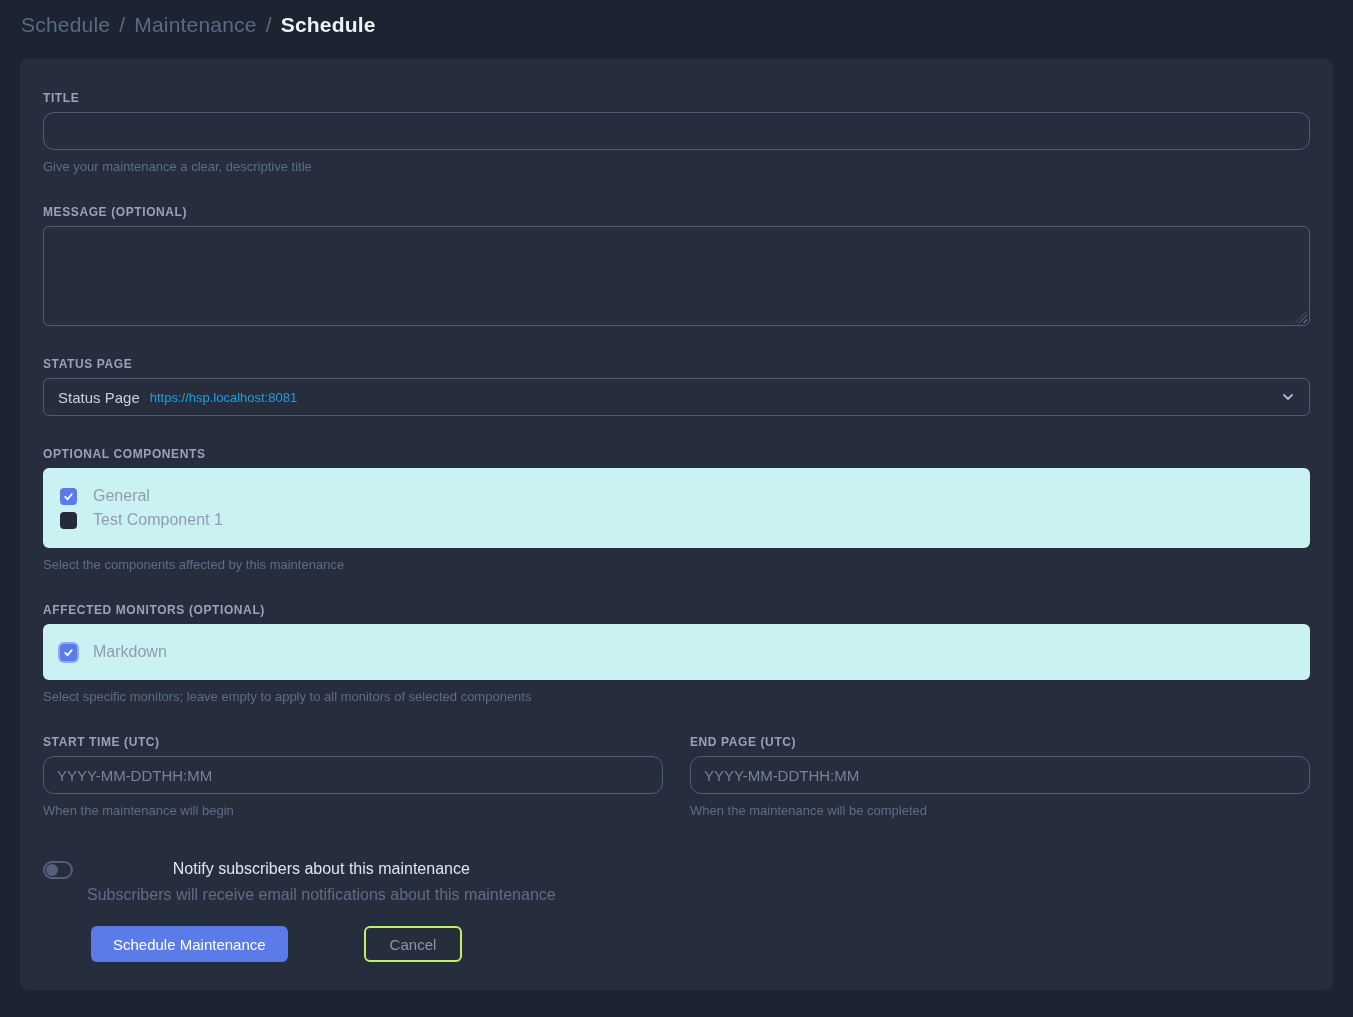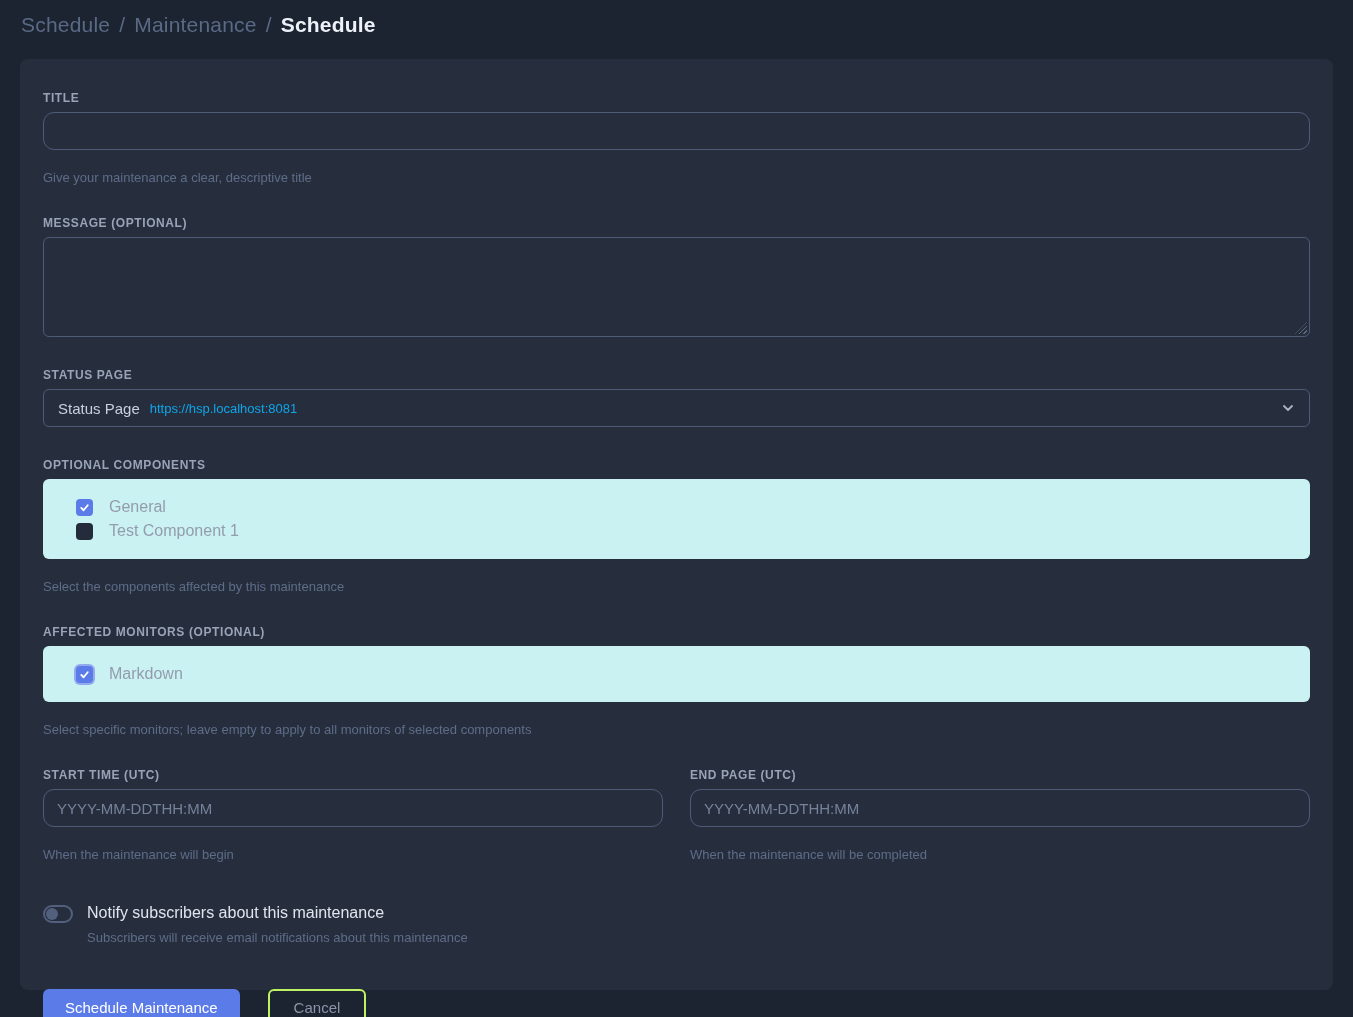--- a/index.html
+++ b/index.html
@@ -50,21 +50,21 @@
   .field-label{
     font-size:12px;
     font-weight:700;
     letter-spacing:.6px;
     color:var(--label);
     margin-bottom:7px;
   }
   .helper{
     font-size:13px;
     color:var(--helper);
-    margin-top:20px;
+    margin-top:9px;
   }
   input[type=text], textarea, .select{
     width:100%;
     background:transparent;
     border:1px solid var(--border);
     border-radius:6px;
     color:var(--text);
     font-family:"Liberation Sans", sans-serif;
     font-size:15px;
     outline:none;
@@ -95,21 +95,21 @@
     padding:0 14px;
     cursor:pointer;
   }
   .select .sel-name{font-size:15px;color:#c8d0dd;}
   .select .sel-url{font-size:13px;color:#0ea5e9;}
   .select .chev{margin-left:auto;display:flex;align-items:center;}
   
   .list-box{
     background:var(--highlight);
     border-radius:6px;
-    padding:16px 33px;
+    padding:16px 17px;
   }
   .check-row{
     display:flex;
     align-items:center;
     gap:16px;
     height:24px;
     cursor:pointer;
   }
   .checkbox{
     width:17px;height:17px;
@@ -120,50 +120,51 @@
   }
   .checkbox.checked{background:var(--accent);}
   .checkbox.ring{box-shadow:0 0 0 2px #93a9f0;}
   .checkbox svg{display:none;}
   .checkbox.checked svg{display:block;}
   .check-label{font-size:16px;color:var(--muted-on-light);}
   
   .time-row{display:flex;gap:27px;}
   .time-col{flex:1;}
   
-  .toggle-group{margin:42px 0 44px;}
+  .toggle-group{margin:42px 0 22px;text-align:center;}
   .toggle-row{display:flex;align-items:flex-start;gap:14px;}
   .toggle{
     width:30px;height:18px;
     border:2px solid #525f7d;
     border-radius:10px;
     position:relative;
     cursor:pointer;
     flex:0 0 auto;
     margin-top:1px;
   }
   .toggle .knob{
     position:absolute;
     left:1px;top:1px;
     width:12px;height:12px;
     border-radius:50%;
     background:#525f7d;
     transition:left .15s;
   }
   .toggle-label{font-size:16px;color:#dfe5ee;}
-  .toggle-help{font-size:13px;color:var(--helper);margin-top:8px;}
+  .toggle-help{font-size:16px;color:var(--helper);margin-top:8px;}
   
   .btn-row{display:flex;gap:28px;align-items:center;}
   .btn{
     height:36px;
     border-radius:6px;
     font-family:"Liberation Sans", sans-serif;
     font-size:15px;
     cursor:pointer;
     border:none;
+    margin-left:48px;
   }
   .btn-primary{
     background:var(--accent);
     color:#fff;
     padding:0 22px;
   }
   .btn-secondary{
     background:transparent;
     border:2px solid #bef264;
     color:#8b95a8;

